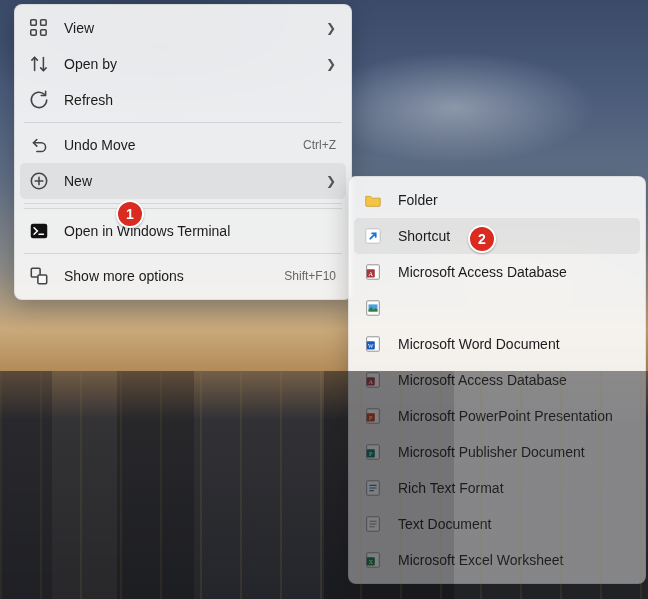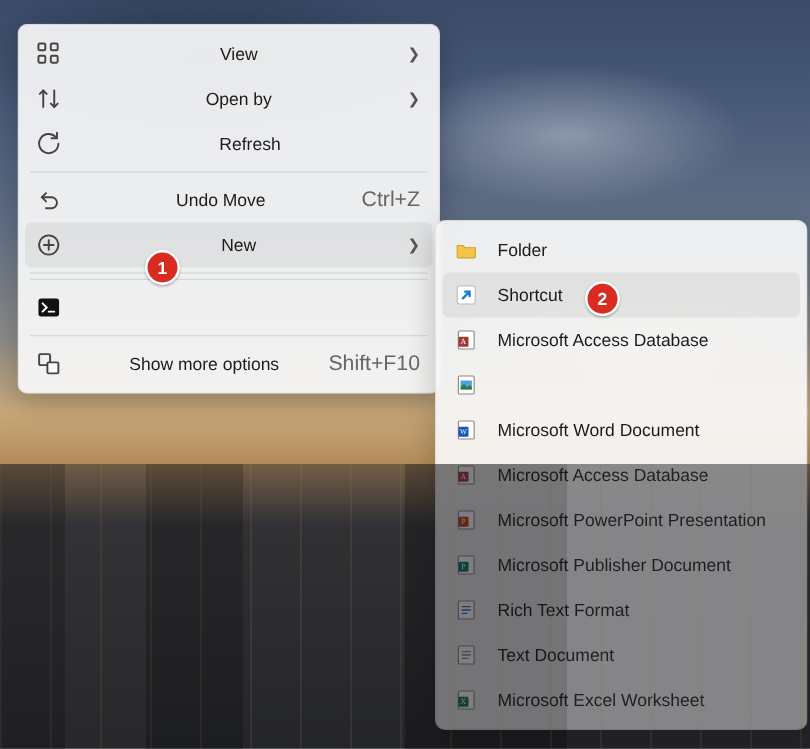--- a/index.html
+++ b/index.html
@@ -58,23 +58,22 @@
     position: absolute;
     background: rgba(249,249,249,0.92);
     backdrop-filter: blur(2px);
     border: 1px solid rgba(0,0,0,0.08);
     border-radius: 8px;
     box-shadow: 0 8px 24px rgba(0,0,0,0.22);
     padding: 5px;
   }
   #menu1 {
     left: 14px;
-    top: 19px;
+    top: 4px;
     width: 326px;
-    text-align: center;
   }
   #menu2 {
     left: 348px;
     top: 176px;
     width: 286px;
   }
 
   .menu-item {
     display: flex;
     align-items: center;
@@ -93,21 +92,21 @@
     align-items: center;
     justify-content: center;
     margin-right: 14px;
     flex-shrink: 0;
   }
   .menu-item .label {
     flex: 1;
   }
   .menu-item .accel {
     color: #666;
-    font-size: 17px;
+    font-size: 12px;
   }
   .menu-item .chevron {
     color: #555;
     font-size: 12px;
     margin-left: 8px;
   }
 
   hr.sep {
     border: none;
     border-top: 1px solid rgba(0,0,0,0.1);
@@ -228,20 +227,21 @@
     <hr class="sep">
 
     <div class="menu-item">
       <span class="icon">
         <svg viewBox="0 0 20 20">
           <rect x="2.5" y="3.5" width="15" height="13" rx="2" fill="#111"></rect>
           <path d="M5.5 7l3 3-3 3" fill="none" stroke="#fff" stroke-width="1.4" stroke-linecap="round"></path>
           <path d="M10 13h4" stroke="#fff" stroke-width="1.4" stroke-linecap="round"></path>
         </svg>
       </span>
+      <span class="label">Open in Windows Terminal</span>
     </div>
 
     <hr class="sep">
 
     <div class="menu-item">
       <span class="icon">
         <svg viewBox="0 0 20 20">
             <g fill="none" stroke="#444" stroke-width="1.4">
           <rect x="3" y="3" width="8" height="8" rx="1"></rect>
           <rect x="9" y="9" width="8" height="8" rx="1" fill="#f9f9f9"></rect>

